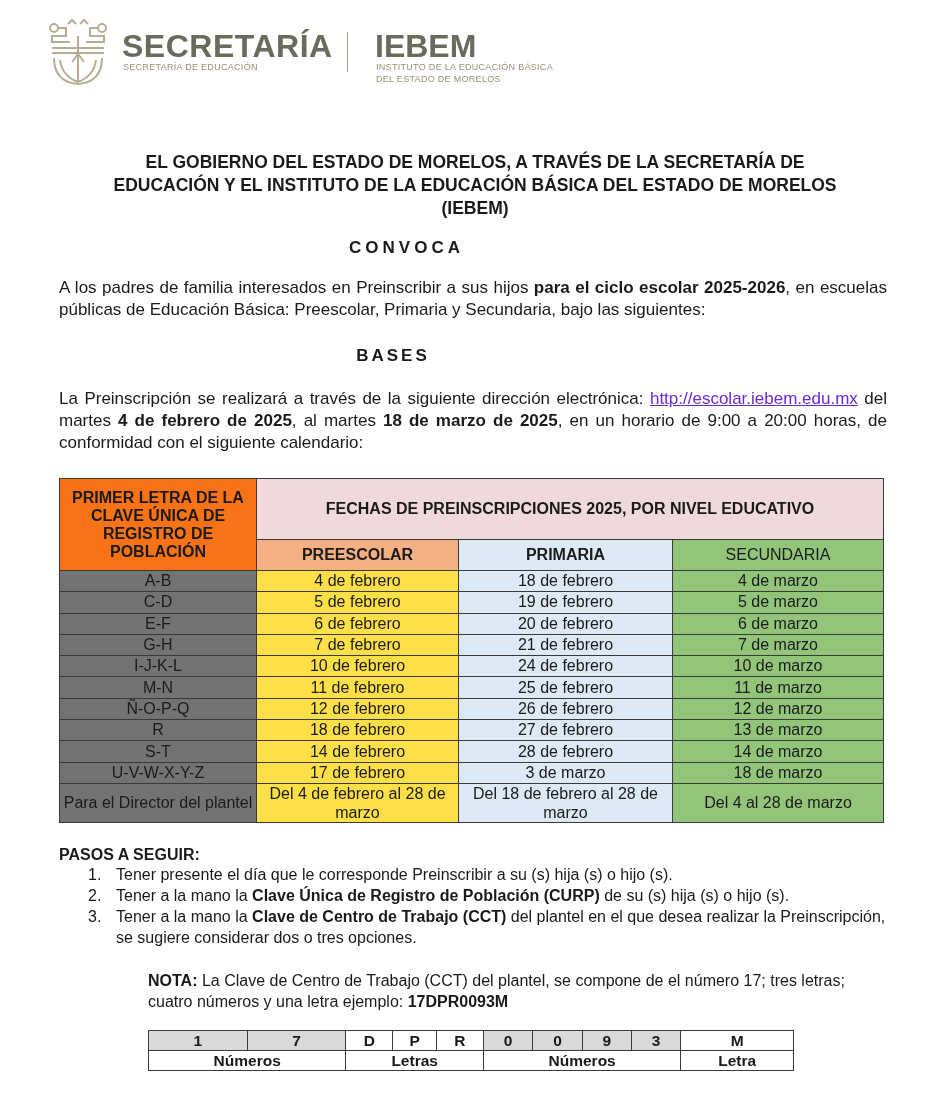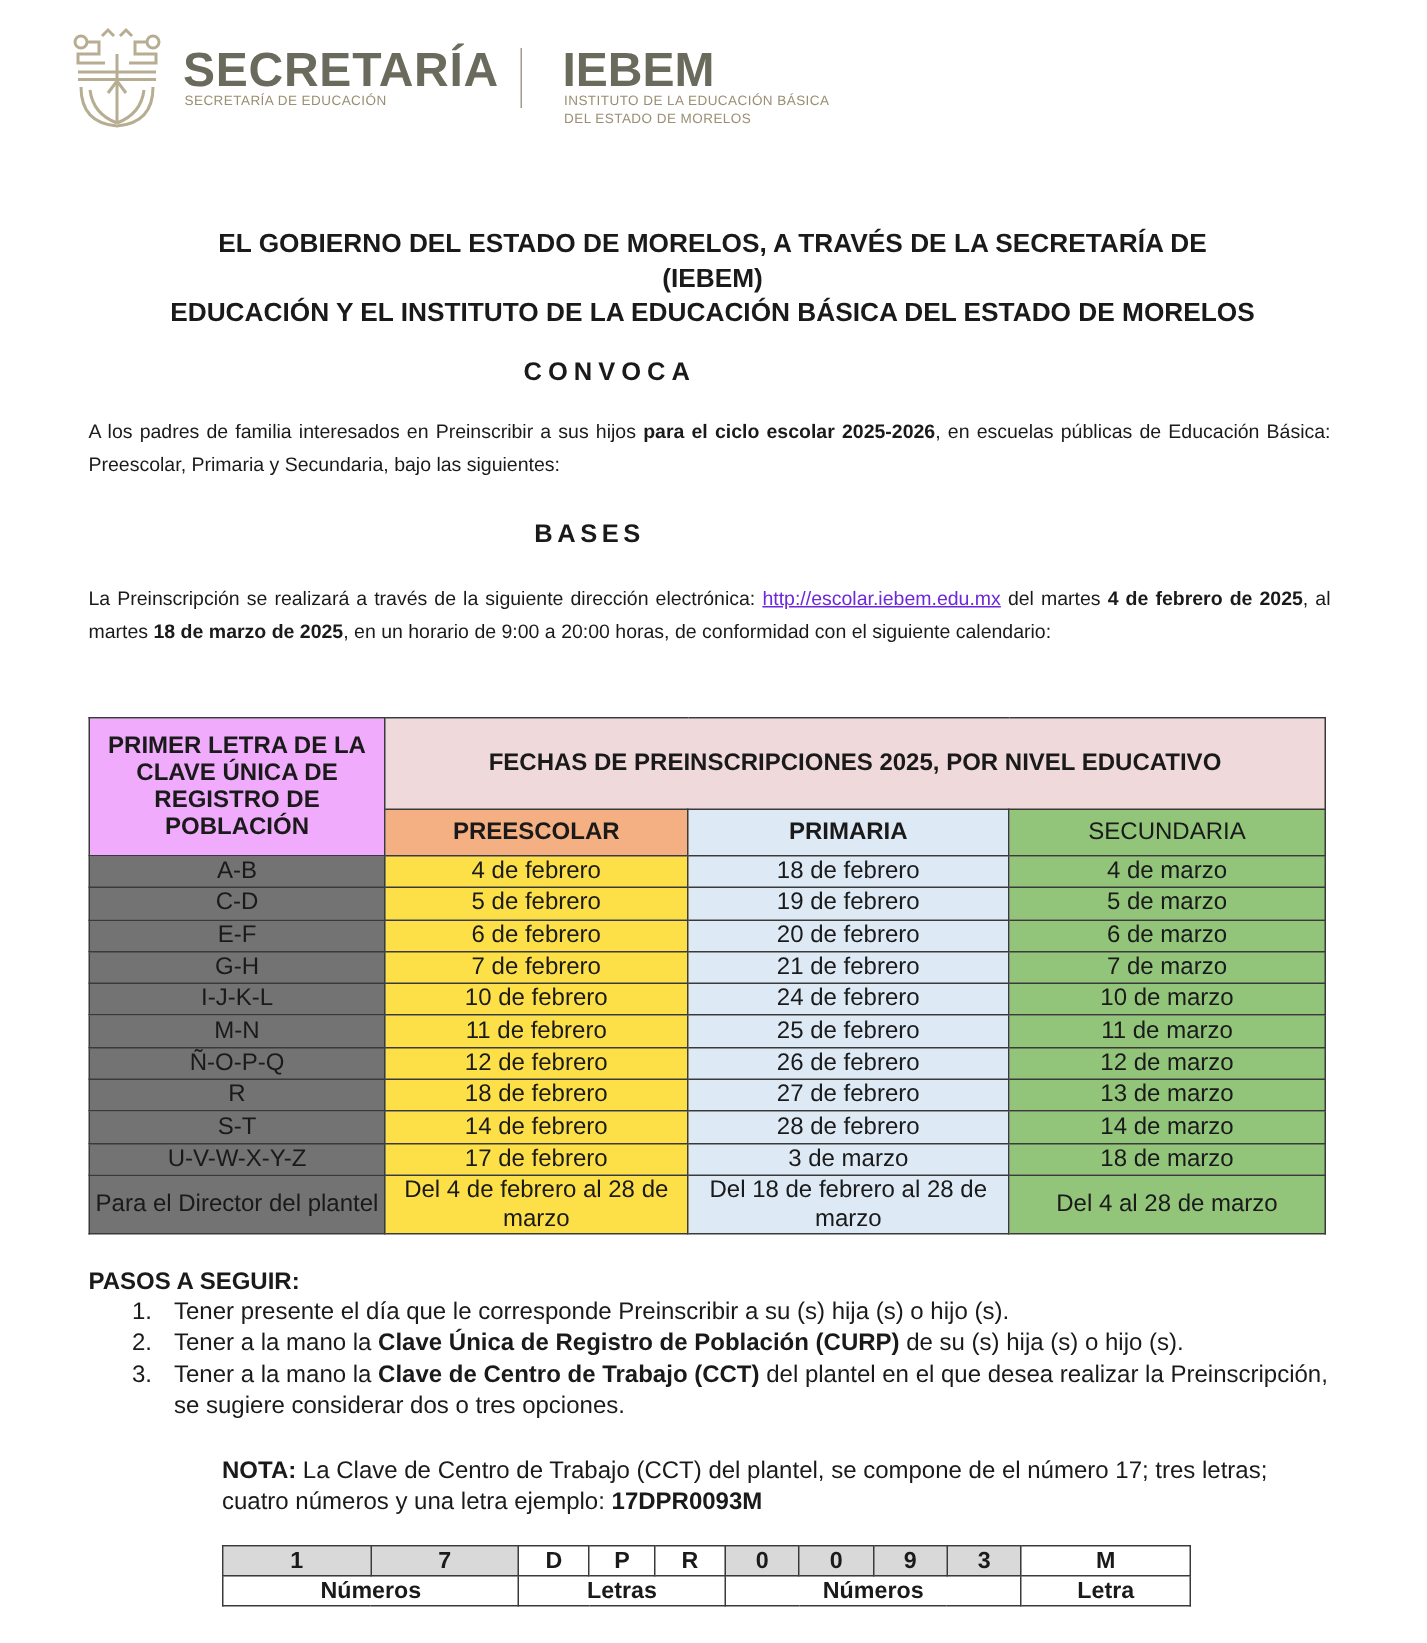--- a/index.html
+++ b/index.html
@@ -12,31 +12,31 @@
   .edu-word { left:122px; top:28px; font-size:32px; font-weight:bold; color:#6b6b5d; letter-spacing:0.5px; }
   .edu-sub { left:123px; top:62px; font-size:9px; color:#9a8f74; letter-spacing:0.3px; }
   .vbar { left:347px; top:32px; width:1px; height:40px; background:#a09a8a; }
   .iebem-word { left:375px; top:28px; font-size:32px; font-weight:bold; color:#6b6b5d; }
   .iebem-sub1 { left:376px; top:62px; font-size:9px; color:#9a8f74; letter-spacing:0.3px;text-align:center; }
   .iebem-sub2 { left:376px; top:74px; font-size:9px; color:#9a8f74; letter-spacing:0.3px; }
 
   
   .title { left:40px; width:870px; top:151px; text-align:center; font-weight:bold; font-size:17.5px; line-height:23px; }
   .convoca { left:0; width:813px; top:238px; text-align:center; font-weight:bold; font-size:17px; letter-spacing:4px; }
-  .para { left:59px; width:828px; font-size:13px; line-height:22px; text-align:justify; }
+  .para { left:59px; width:828px; font-size:17px; line-height:22px; text-align:justify; }
   .p1 { top:277px; }
   .bases { left:0; width:786px; top:346px; text-align:center; font-weight:bold; font-size:17px; letter-spacing:3px; }
   .p2 { top:388px; }
   .link { color:#6d28d9; text-decoration:underline; }
 
   
   table.cal { position:absolute; left:59px; top:478px; width:825px; border-collapse:collapse;
               font-size:16px; }
   table.cal td { border:1px solid #3a3a3a; text-align:center; padding:0; height:20.3px; line-height:18px; }
-  td.hdr-left { background:#f0abfc; font-weight:bold; font-size:16px; line-height:20px; width:196px; }
+  td.hdr-left { background:#f97316; font-weight:bold; font-size:16px; line-height:20px; width:196px; }
   td.hdr-top { background:#f0d9da; font-weight:bold; height:60px !important; }
   td.h-pre { background:#f4b083; font-weight:bold; height:30px !important; width:201px;}
   td.h-pri { background:#dde9f5; font-weight:bold; height:30px !important; width:213px;}
   td.h-sec { background:#92c47a; font-weight:normal; height:30px !important; }
   td.c-letter { background:#737373; }
   td.c-pre { background:#fde047; }
   td.c-pri { background:#dde9f5; }
   td.c-sec { background:#92c47a; }
   tr.last td { height:38px; line-height:19px; }
 
@@ -77,22 +77,22 @@
 </div>
 <div class="abs edu-word">SECRETARÍA</div>
 <div class="abs edu-sub">SECRETARÍA DE EDUCACIÓN</div>
 <div class="abs vbar"></div>
 <div class="abs iebem-word">IEBEM</div>
 <div class="abs iebem-sub1">INSTITUTO DE LA EDUCACIÓN BÁSICA</div>
 <div class="abs iebem-sub2">DEL ESTADO DE MORELOS</div>
 
 <div class="abs title">
   <div>EL GOBIERNO DEL ESTADO DE MORELOS, A TRAVÉS DE LA SECRETARÍA DE</div>
+  <div>EDUCACIÓN Y EL INSTITUTO DE LA EDUCACIÓN BÁSICA DEL ESTADO DE MORELOS</div>
   <div>(IEBEM)</div>
-  <div>EDUCACIÓN Y EL INSTITUTO DE LA EDUCACIÓN BÁSICA DEL ESTADO DE MORELOS</div>
 </div>
 <div class="abs convoca">CONVOCA</div>
 
 <div class="abs para p1">
   <span>A los padres de familia interesados en Preinscribir a sus hijos </span><b>para el ciclo escolar 2025-2026</b><span>, en escuelas públicas de Educación Básica: Preescolar, Primaria y Secundaria, bajo las siguientes:</span>
 </div>
 
 <div class="abs bases">BASES</div>
 
 <div class="abs para p2">

